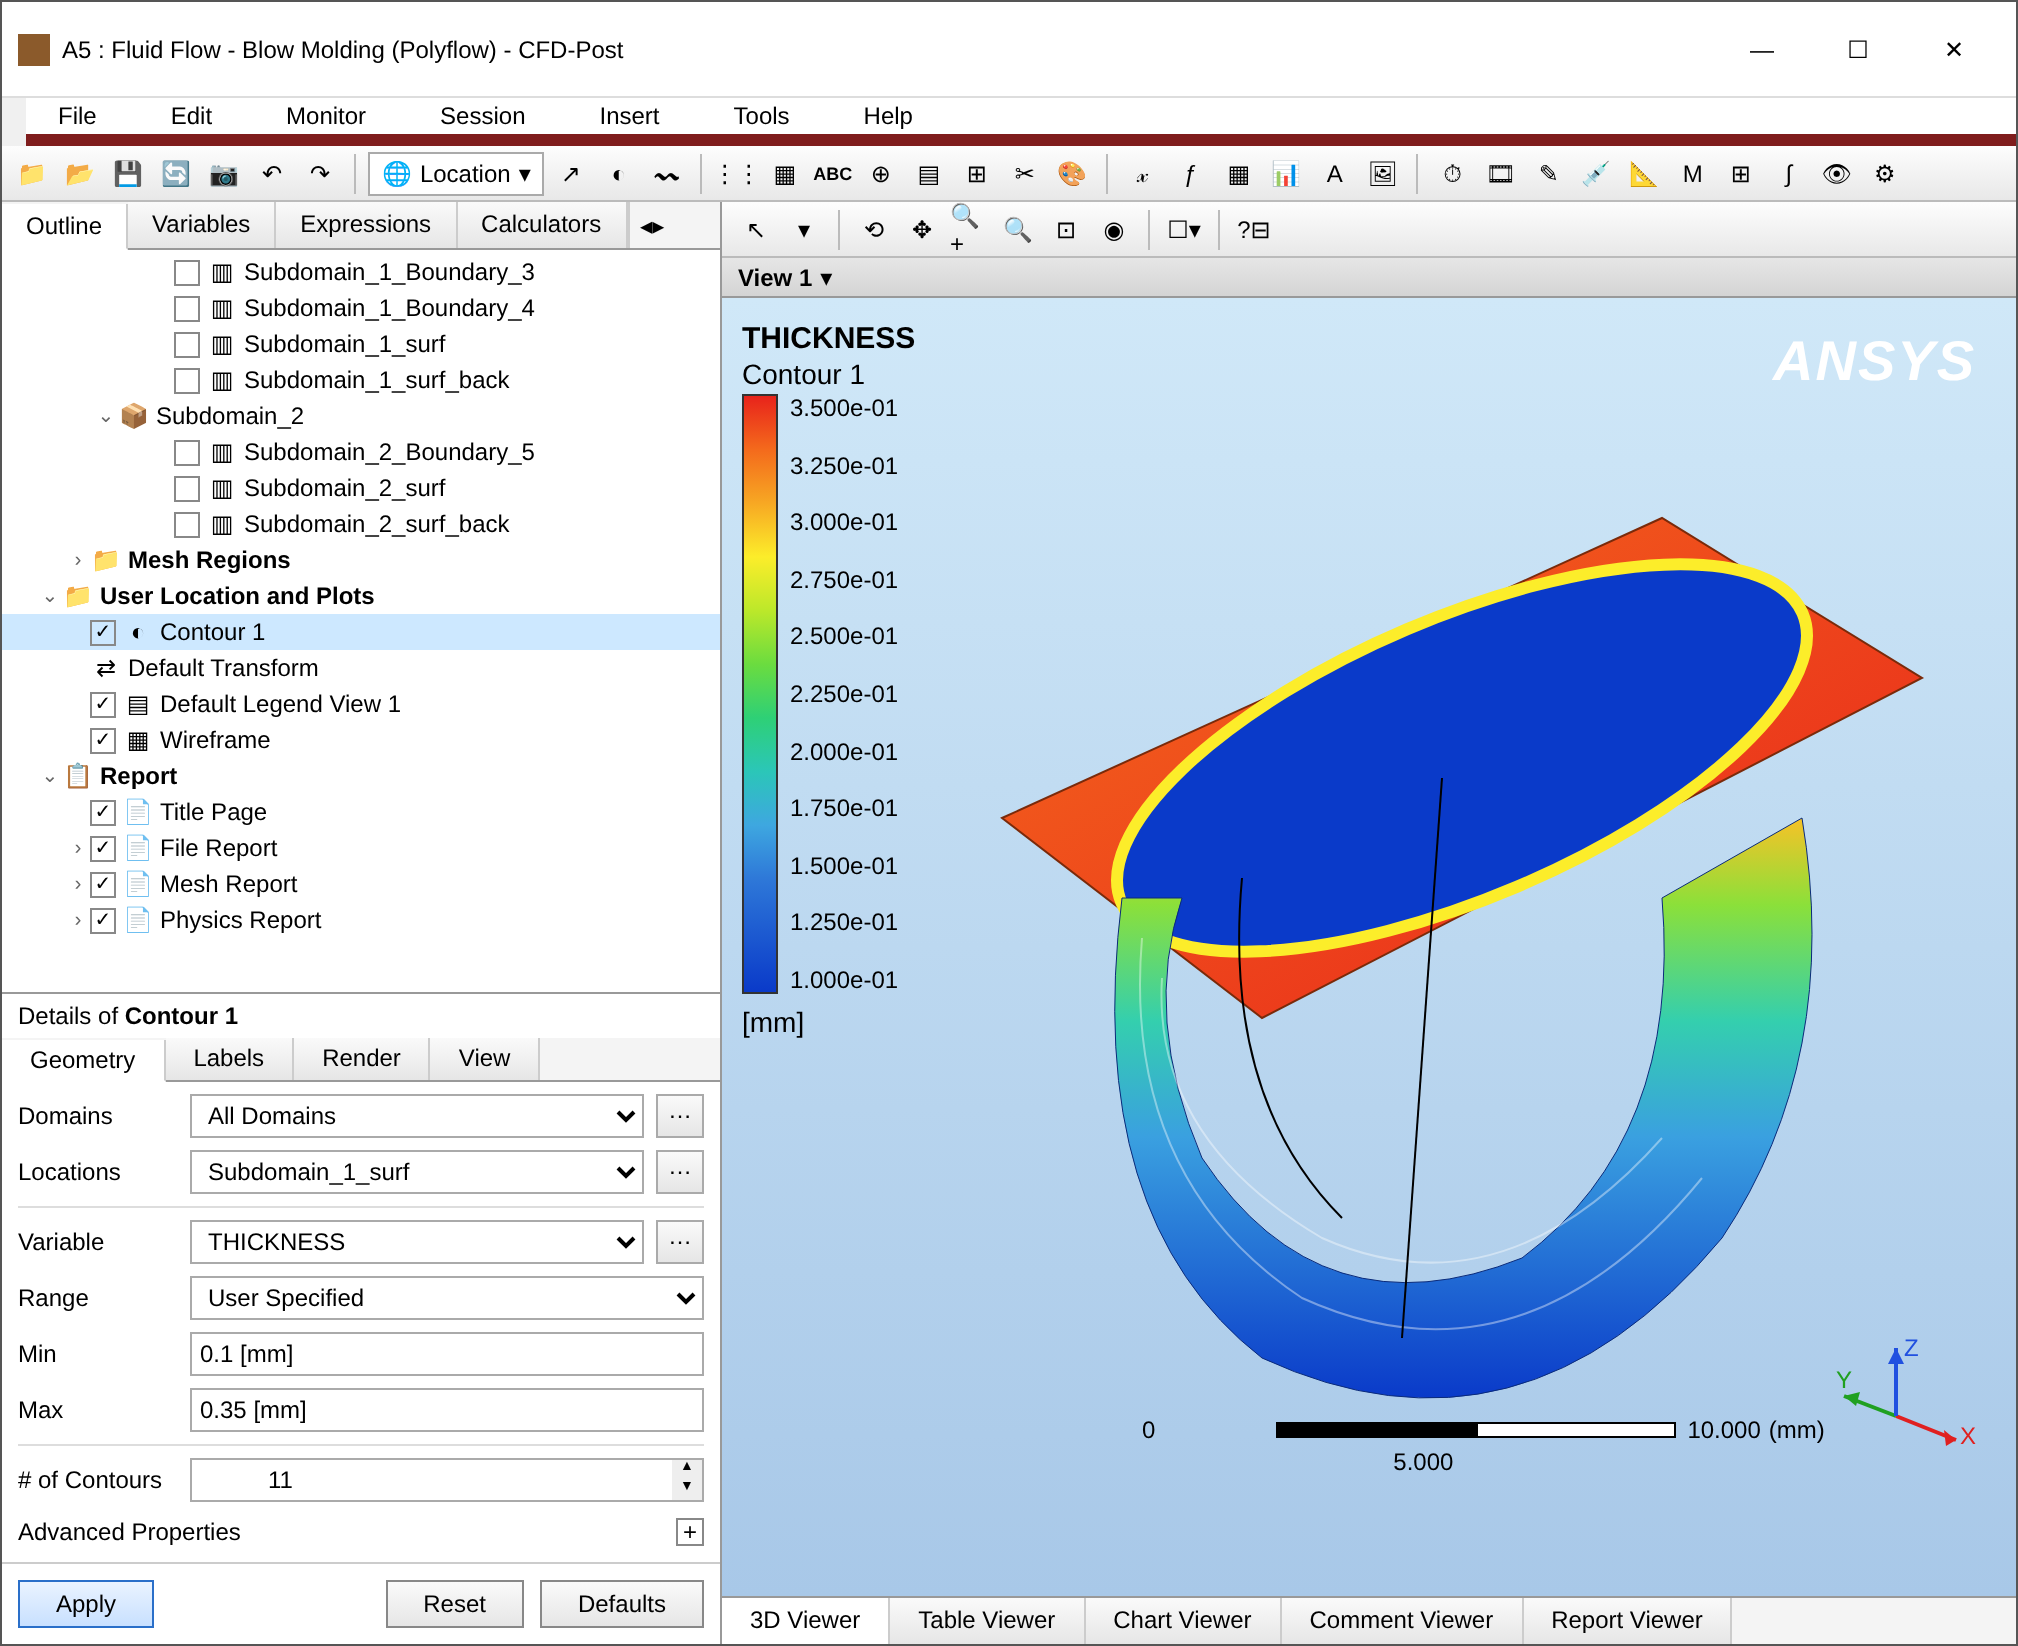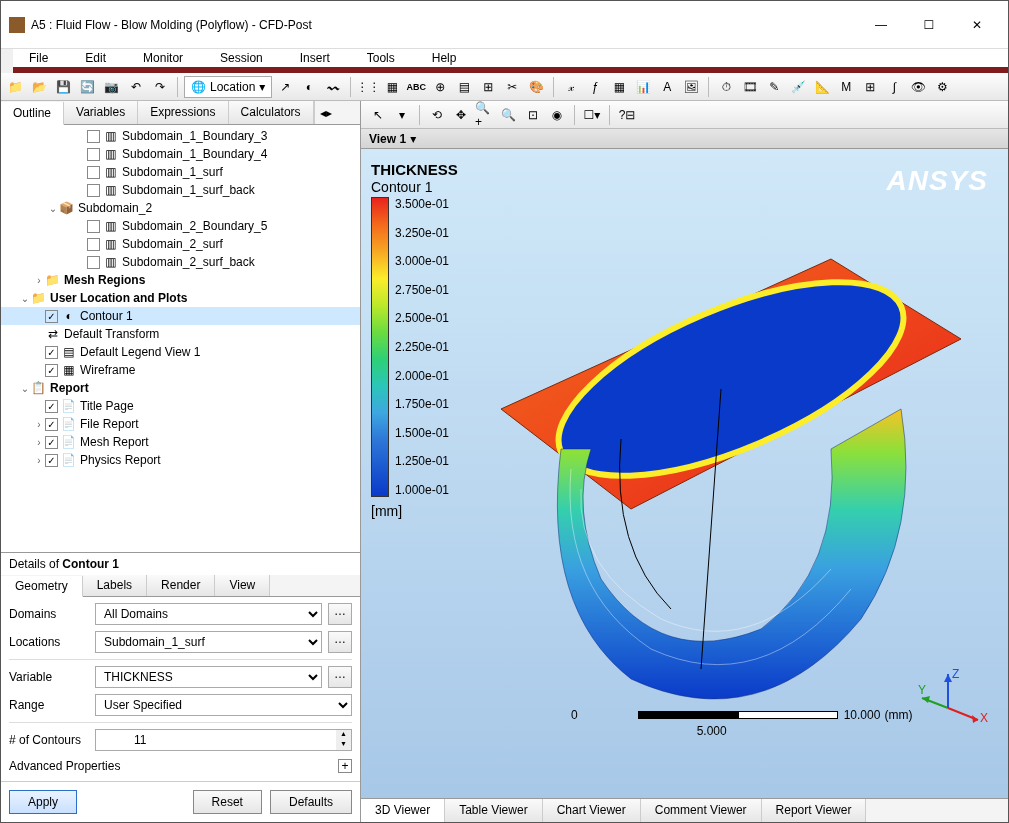--- a/index.html
+++ b/index.html
@@ -302,20 +302,28 @@
       <hr style="border:none;border-top:1px solid #ddd;">
       <div class="detail-row">
         <label>Variable</label>
         <select><option>THICKNESS</option></select>
         <div class="browse">…</div>
       </div>
       <div class="detail-row">
         <label>Range</label>
         <select><option>User Specified</option></select>
       </div>
+      <div class="detail-row">
+        <label>Min</label>
+        <input value="0.1 [mm]" style="">
+      </div>
+      <div class="detail-row">
+        <label>Max</label>
+        <input value="0.35 [mm]" style="">
+      </div>
       <hr style="border:none;border-top:1px solid #ddd;">
       <div class="detail-row">
         <label># of Contours</label>
         <div class="spinner-wrap" style="flex:1;">
           <input style="border-right: none;" value="11">
           <div class="spin-btns">
             <div>▲</div>
             <div>▼</div>
           </div>
         </div>

